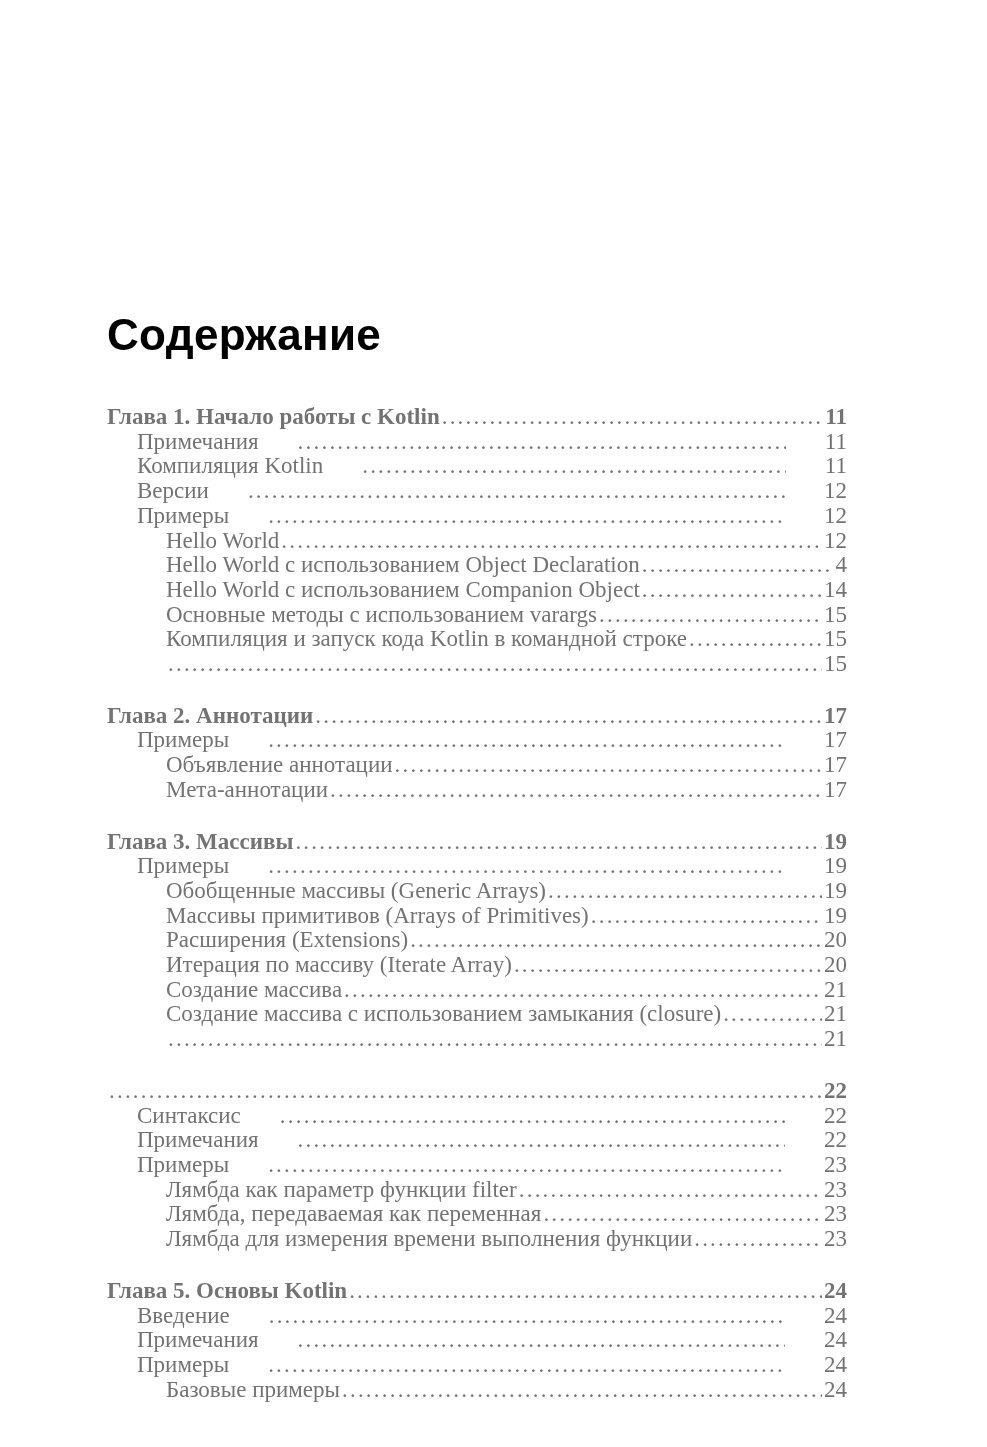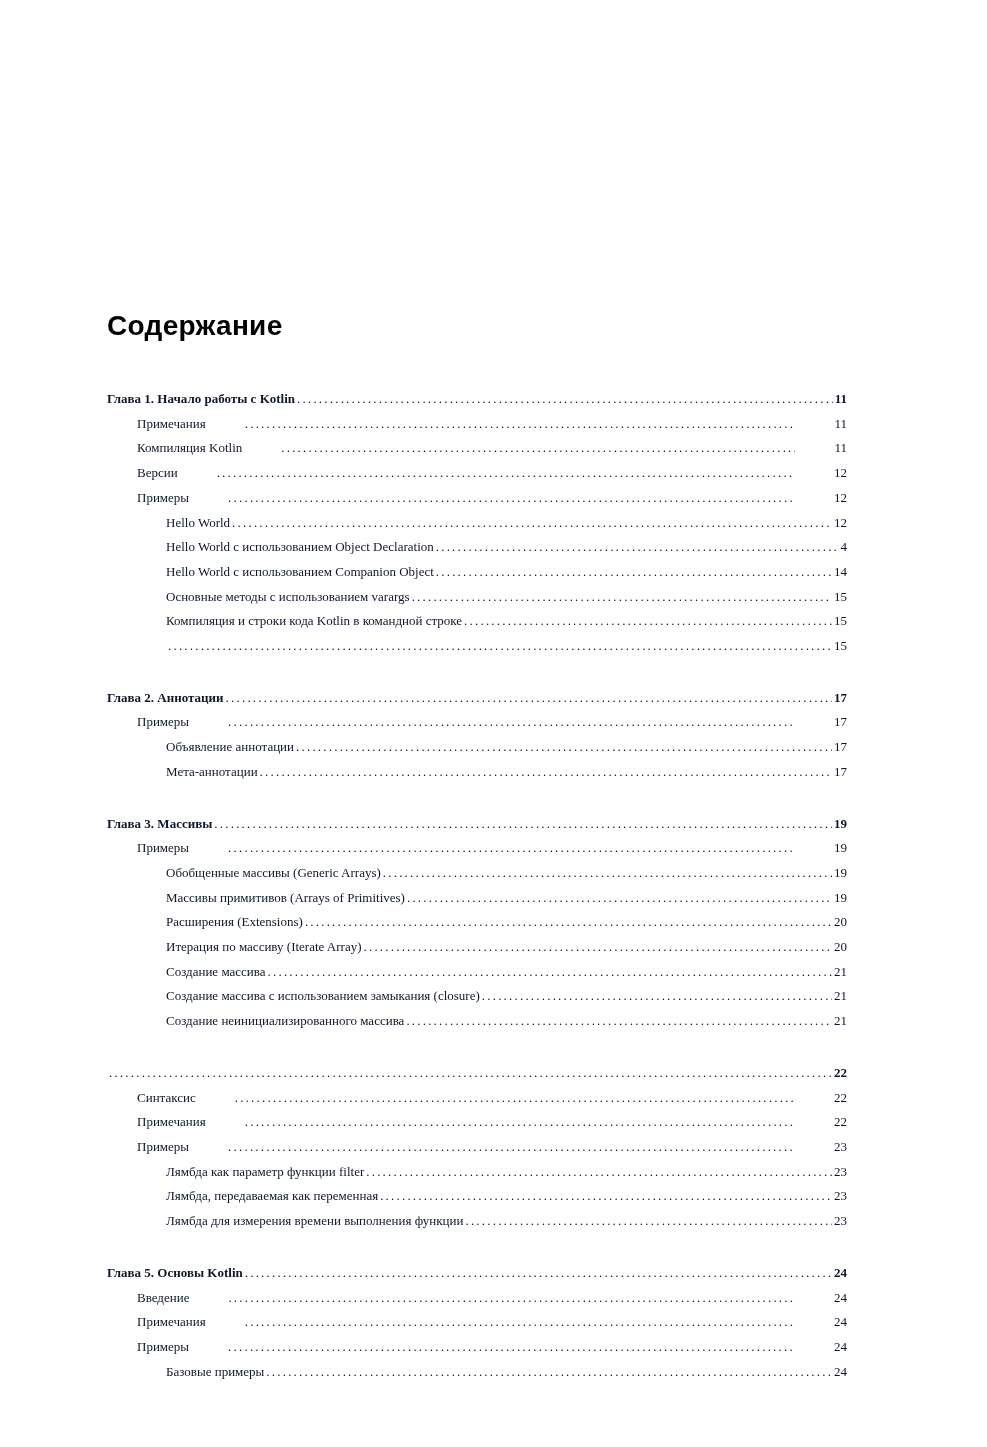--- a/index.html
+++ b/index.html
@@ -9,29 +9,29 @@
     width: 987px;
     height: 1447px;
     background: #ffffff;
     color: #000000;
     font-family: "Liberation Serif", "DejaVu Serif", serif;
     padding: 310px 140px 0 107px;
     overflow: hidden;
   }
   .title {
     font-family: "Liberation Sans", "DejaVu Sans", sans-serif;
-    font-size: 28px;
+    font-size: 44px;
     font-weight: 700;
     letter-spacing: 0.3px;
     margin: 0 0 45px 0;
     color: #000000;
   }
   .toc {
-    font-size: 13px;
-    color: #0f172a;
+    font-size: 23px;
+    color: #737373;
   }
   .row {
     display: flex;
     align-items: baseline;
     line-height: 24.7px;
     width: 100%;
   }
   .row.bold { font-weight: 700; }
   .row.bold:not(:first-child) { margin-top: 27px; }
   .row.level-1 { padding-left: 30px; gap: 37px; }
@@ -109,21 +109,21 @@
     <span class="entry-page">14</span>
   </div>
 
   <div class="row level-2">
     <span class="entry-text">Основные методы с использованием varargs</span>
     <span class="dots"></span>
     <span class="entry-page">15</span>
   </div>
 
   <div class="row level-2">
-    <span class="entry-text">Компиляция и строки кода Kotlin в командной строке</span>
+    <span class="entry-text">Компиляция и запуск кода Kotlin в командной строке</span>
     <span class="dots"></span>
     <span class="entry-page">15</span>
   </div>
 
   <div class="row level-2">
     <span class="dots"></span>
     <span class="entry-page">15</span>
   </div>
 
   <div class="row level-0 bold">
@@ -192,21 +192,20 @@
     <span class="entry-page">21</span>
   </div>
 
   <div class="row level-2">
     <span class="entry-text">Создание массива с использованием замыкания (closure)</span>
     <span class="dots"></span>
     <span class="entry-page">21</span>
   </div>
 
   <div class="row level-2">
-    <span class="entry-text">Создание неинициализированного массива</span>
     <span class="dots"></span>
     <span class="entry-page">21</span>
   </div>
 
   <div class="row level-0 bold">
     <span class="dots"></span>
     <span class="entry-page">22</span>
   </div>
 
   <div class="row level-1">

